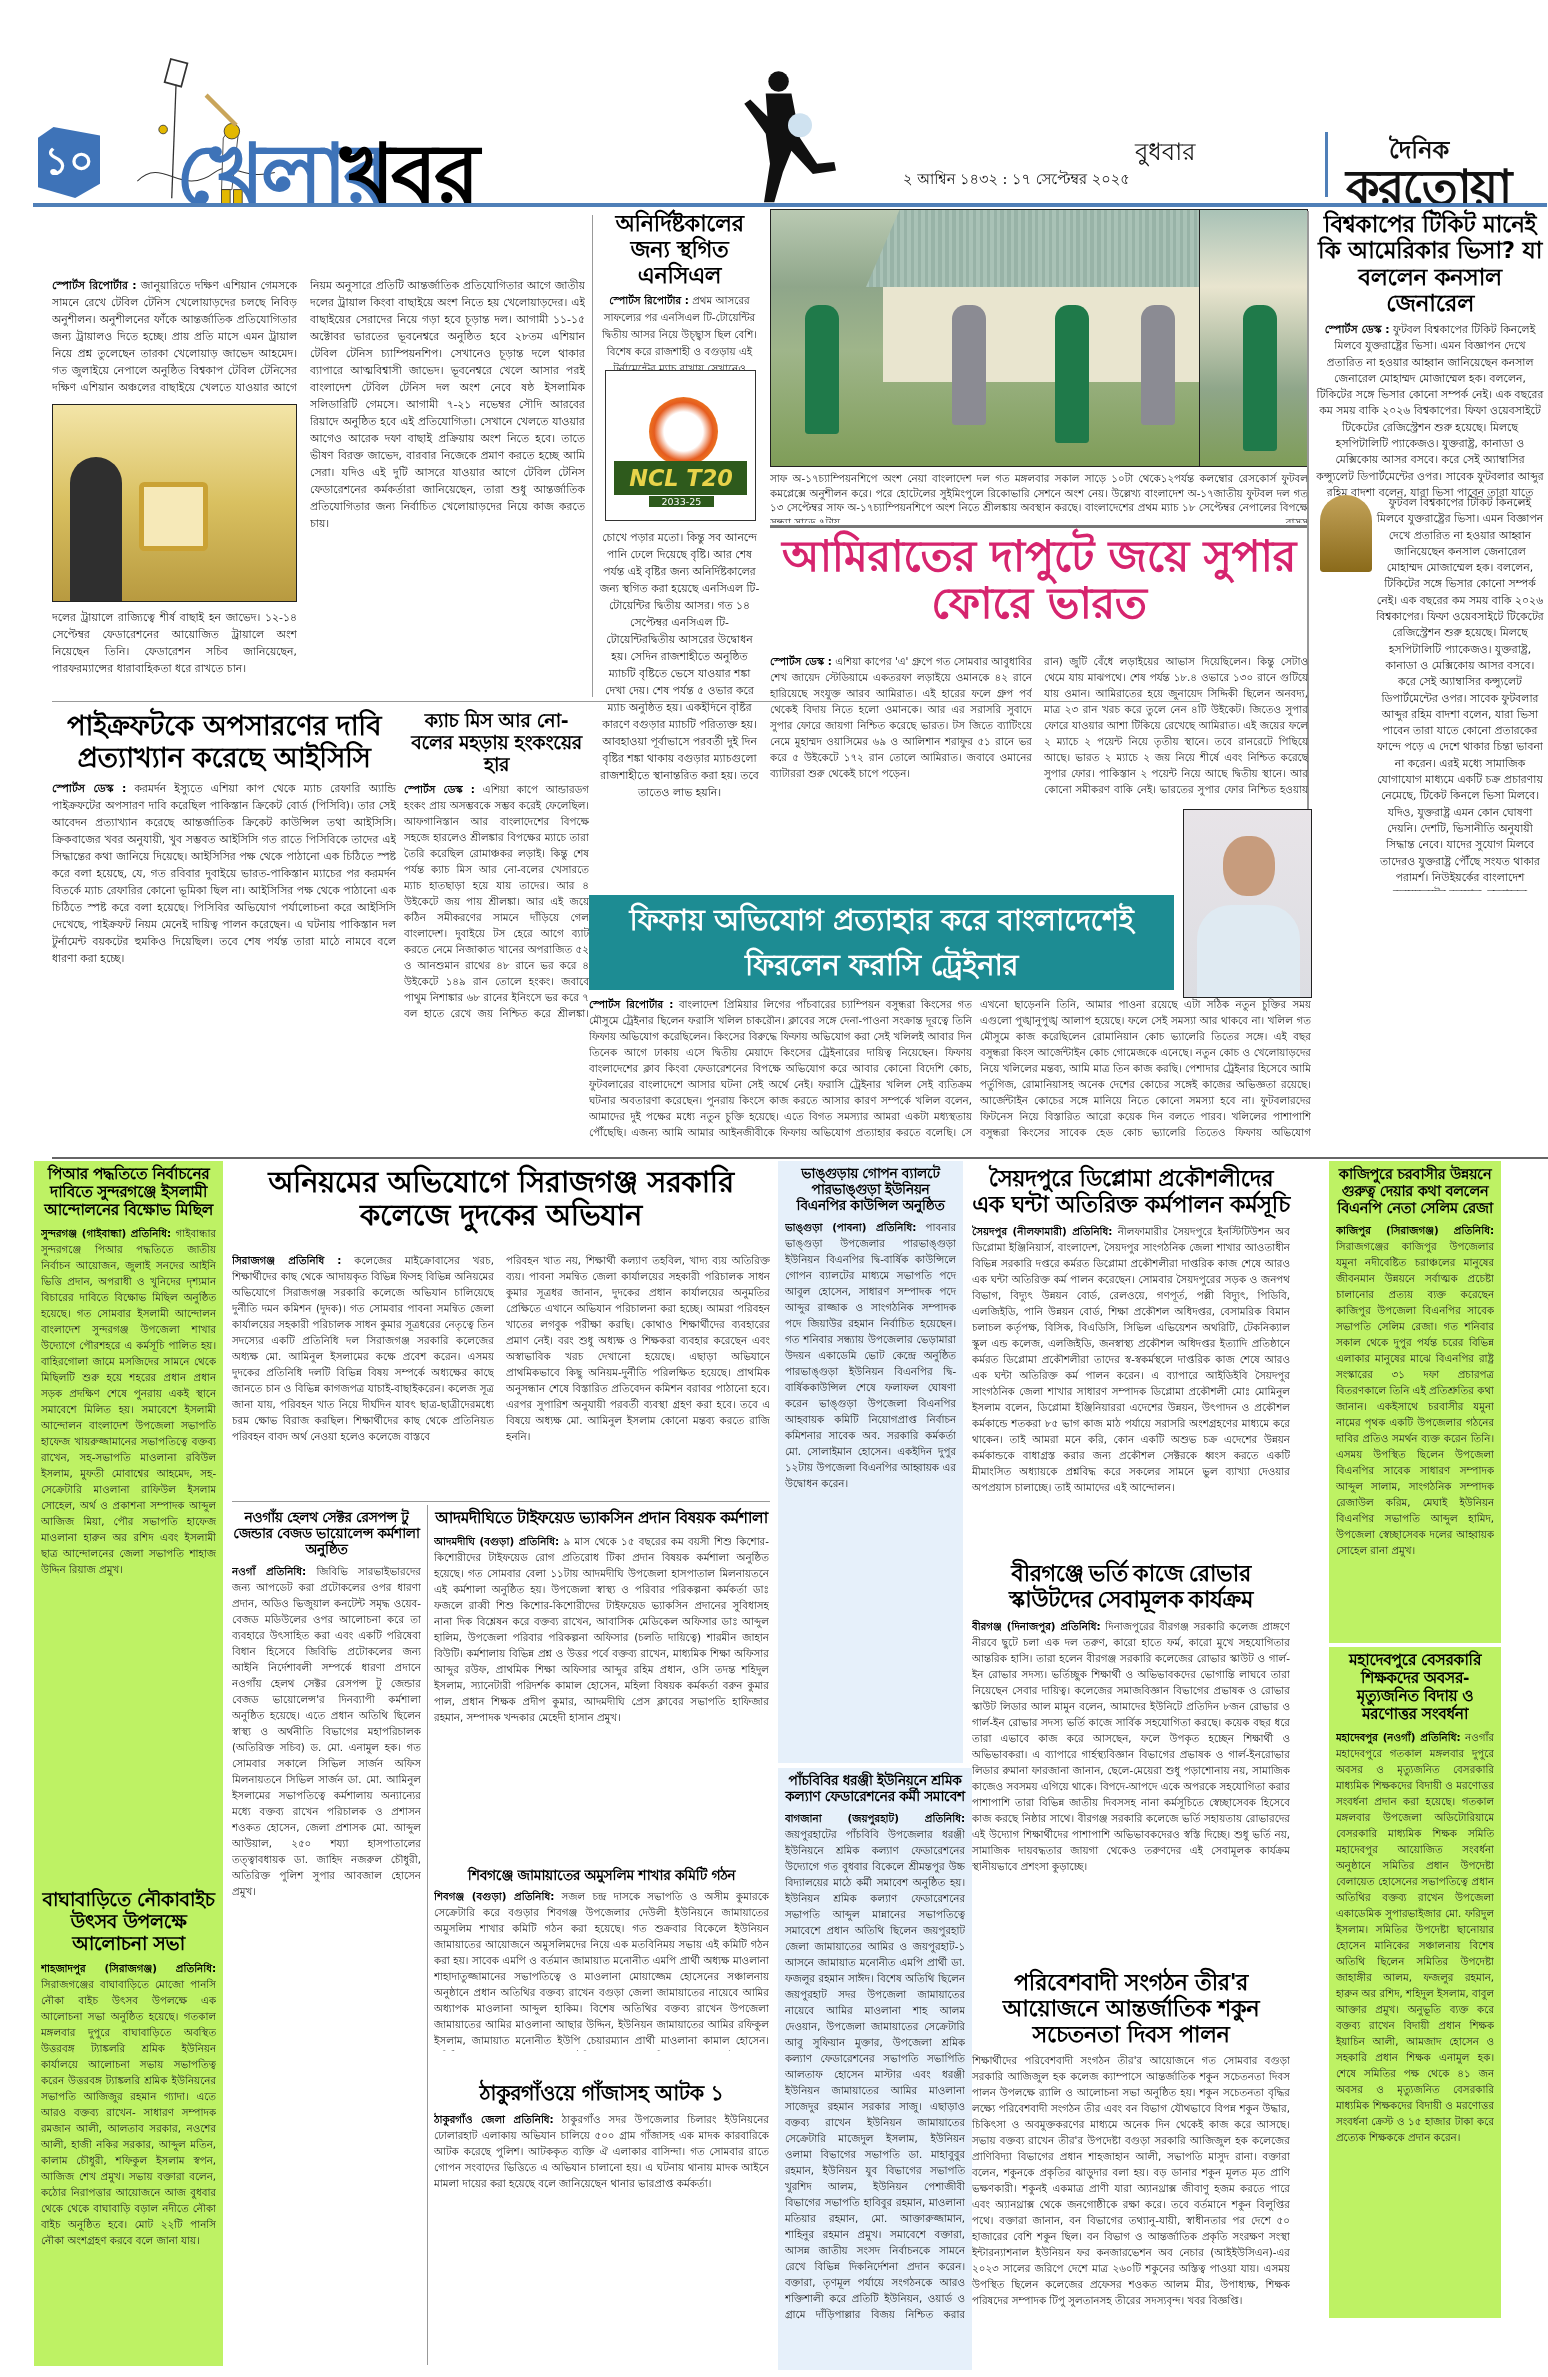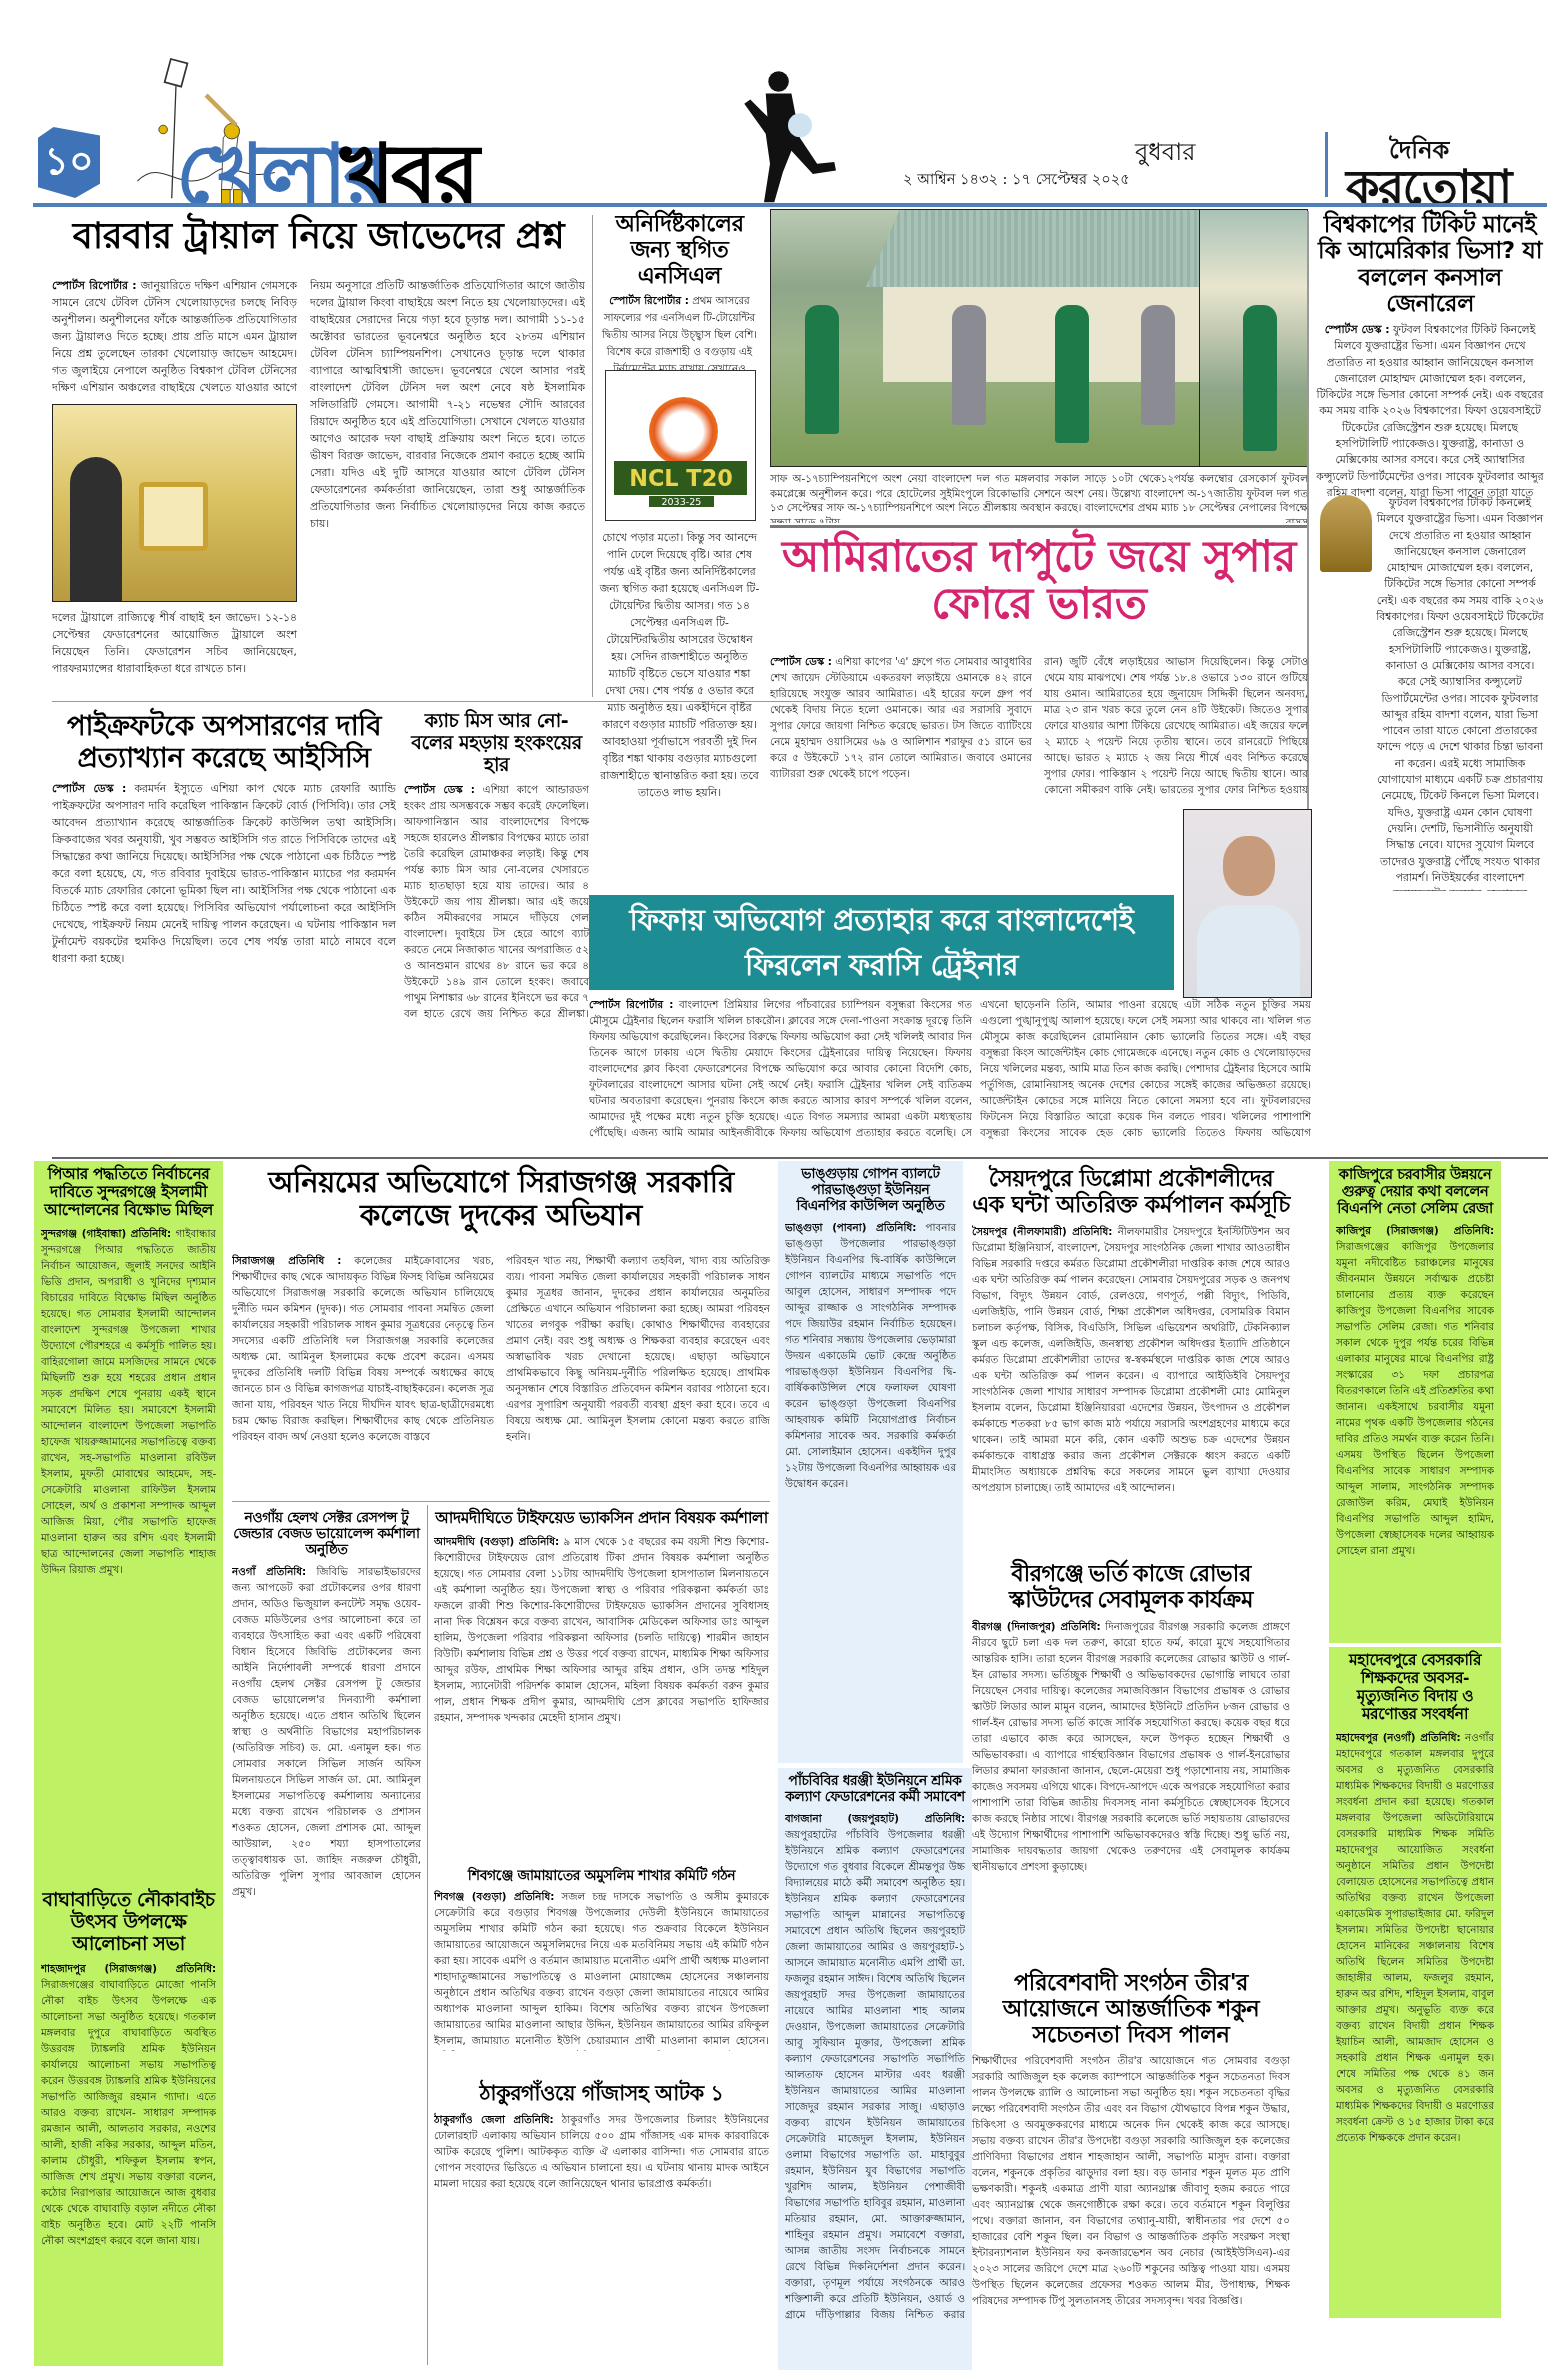--- a/index.html
+++ b/index.html
@@ -51,21 +51,20 @@
   </svg>
   <div class="day">বুধবার</div>
   <div class="date">২ আশ্বিন ১৪৩২ : ১৭ সেপ্টেম্বর ২০২৫</div>
   <div class="mast-sep"></div>
   <div class="brand-small">দৈনিক</div>
   <div class="brand-big">করতোয়া</div>
   <div class="mast-line"></div>
 </div>
 
 <article class="abs" style="left:52px;top:215px;width:533px;height:482px">
-  <h1 class="hl" style="font-size:36px;">বারবার ট্রায়াল নিয়ে জাভেদের প্রশ্ন</h1>
   <div class="body-text abs" style="left:0;top:62px;width:245px;height:120px">
     <b>স্পোর্টস রিপোর্টার :</b>
     <span>জানুয়ারিতে দক্ষিণ এশিয়ান গেমসকে সামনে রেখে টেবিল টেনিস খেলোয়াড়দের চলছে নিবিড় অনুশীলন। অনুশীলনের ফাঁকে আন্তর্জাতিক প্রতিযোগিতার জন্য ট্রায়ালও দিতে হচ্ছে। প্রায় প্রতি মাসে এমন ট্রায়াল নিয়ে প্রশ্ন তুলেছেন তারকা খেলোয়াড় জাভেদ আহমেদ। গত জুলাইয়ে নেপালে অনুষ্ঠিত বিশ্বকাপ টেবিল টেনিসের দক্ষিণ এশিয়ান অঞ্চলের বাছাইয়ে খেলতে যাওয়ার আগে জাতীয়</span>
   </div>
   <div class="photo abs" style="left:0;top:189px;width:245px;height:198px;background:linear-gradient(180deg,#f3e5a8,#d9c060 50%,#b89a40);">
     <div style="position:absolute;left:86px;top:77px;width:69px;height:69px;border:5.2px solid #caa234;border-radius:5.2px;background:#f6e9b8;"></div>
     <div style="position:absolute;left:17px;top:52px;width:52px;height:146px;background:#2f2f2f;border-radius:26px 26px 0 0;"></div>
   </div>
   <div class="body-text abs" style="left:0;top:394px;width:245px;height:86px">দলের ট্রায়ালে রাজ্যিত্বে শীর্ষ বাছাই হন জাভেদ। ১২-১৪ সেপ্টেম্বর ফেডারেশনের আয়োজিত ট্রায়ালে অংশ নিয়েছেন তিনি। ফেডারেশন সচিব জানিয়েছেন, পারফরম্যান্সের ধারাবাহিকতা ধরে রাখতে চান।</div>
   <div class="body-text abs" style="left:258px;top:62px;width:275px;height:418px">নিয়ম অনুসারে প্রতিটি আন্তর্জাতিক প্রতিযোগিতার আগে জাতীয় দলের ট্রায়াল কিংবা বাছাইয়ে অংশ নিতে হয় খেলোয়াড়দের। এই বাছাইয়ের সেরাদের নিয়ে গড়া হবে চূড়ান্ত দল। আগামী ১১-১৫ অক্টোবর ভারতের ভূবনেশ্বরে অনুষ্ঠিত হবে ২৮তম এশিয়ান টেবিল টেনিস চ্যাম্পিয়নশিপ। সেখানেও চূড়ান্ত দলে থাকার ব্যাপারে আত্মবিশ্বাসী জাভেদ। ভূবনেশ্বরে খেলে আসার পরই বাংলাদেশ টেবিল টেনিস দল অংশ নেবে ষষ্ঠ ইসলামিক সলিডারিটি গেমসে। আগামী ৭-২১ নভেম্বর সৌদি আরবের রিয়াদে অনুষ্ঠিত হবে এই প্রতিযোগিতা। সেখানে খেলতে যাওয়ার আগেও আরেক দফা বাছাই প্রক্রিয়ায় অংশ নিতে হবে। তাতে ভীষণ বিরক্ত জাভেদ, বারবার নিজেকে প্রমাণ করতে হচ্ছে আমি সেরা। যদিও এই দুটি আসরে যাওয়ার আগে টেবিল টেনিস ফেডারেশনের কর্মকর্তারা জানিয়েছেন, তারা শুধু আন্তর্জাতিক প্রতিযোগিতার জন্য নির্বাচিত খেলোয়াড়দের নিয়ে কাজ করতে চায়।</div>
@@ -74,21 +73,21 @@
 <div class="vrule" style="left:592px;top:215px;height:482px"></div>
 
 <article class="abs" style="left:598px;top:211px;width:163px;height:688px">
   <h2 class="hl" style="font-size:22.4px;">অনির্দিষ্টকালের জন্য স্থগিত এনসিএল</h2>
   <div class="body-text center-text" style="margin-top:3.4px;height:86px;font-size:10.3px">
     <b>স্পোর্টস রিপোর্টার :</b>
     <span>প্রথম আসরের সাফল্যের পর এনসিএল টি-টোয়েন্টির দ্বিতীয় আসর নিয়ে উচ্ছ্বাস ছিল বেশি। বিশেষ করে রাজশাহী ও বগুড়ায় এই টুর্নামেন্টের ম্যাচ রাখায় সেখানেও দর্শকদের আগ্রহ ছিল</span>
   </div>
   <div class="abs" style="left:6.9px;top:159px;width:151px;height:151px;border:0.9px solid #333;background:#fff;">
     <div style="position:absolute;left:43px;top:26px;width:69px;height:69px;border-radius:50%;background:radial-gradient(circle,#fff 40%,#e65c1e 60%,#f5a623);"></div>
-    <div style="position:absolute;left:8.6px;top:90px;width:133px;height:34px;background:#2e5a1c;color:#e8d34a;font-weight:900;font-size:22.4px;text-align:center;line-height:34px;">NCL T20</div>
+    <div style="position:absolute;left:8.6px;top:90px;width:133px;height:34px;background:#2e5a1c;color:#e8d34a;font-weight:900;font-size:22.4px;text-align:center;line-height:34px;font-style:italic;">NCL T20</div>
     <div style="position:absolute;left:43px;top:125px;width:65px;background:#2e5a1c;color:#fff;font-size:9.5px;text-align:center;">2033-25</div>
   </div>
   <div class="body-text center-text abs" style="left:0;top:318px;width:163px;height:370px;font-size:10.8px">চোখে পড়ার মতো। কিন্তু সব আনন্দে পানি ঢেলে দিয়েছে বৃষ্টি। আর শেষ পর্যন্ত এই বৃষ্টির জন্য অনির্দিষ্টকালের জন্য স্থগিত করা হয়েছে এনসিএল টি-টোয়েন্টির দ্বিতীয় আসর। গত ১৪ সেপ্টেম্বর এনসিএল টি-টোয়েন্টিরদ্বিতীয় আসরের উদ্বোধন হয়। সেদিন রাজশাহীতে অনুষ্ঠিত ম্যাচটি বৃষ্টিতে ভেসে যাওয়ার শঙ্কা দেখা দেয়। শেষ পর্যন্ত ৫ ওভার করে ম্যাচ অনুষ্ঠিত হয়। একইদিনে বৃষ্টির কারণে বগুড়ার ম্যাচটি পরিত্যক্ত হয়। আবহাওয়া পূর্বাভাসে পরবর্তী দুই দিন বৃষ্টির শঙ্কা থাকায় বগুড়ার ম্যাচগুলো রাজশাহীতে স্থানান্তরিত করা হয়। তবে তাতেও লাভ হয়নি।</div>
 </article>
 
 <div class="photo abs" style="left:770px;top:209px;width:430px;height:258px;background:linear-gradient(180deg,#b9c9b2 0%,#8fa68a 30%,#9fb58a 55%,#7f9d58 100%);">
   <div style="position:absolute;left:95px;top:0;width:335px;height:77px;background:repeating-linear-gradient(90deg,#a9c2b6 0 3.4px,#98b3a7 3.4px 6.9px);clip-path:polygon(10% 0,100% 0,100% 100%,0 100%);"></div>
   <div style="position:absolute;left:112px;top:77px;width:318px;height:95px;background:#e9e5cf;"></div>
   <div style="position:absolute;left:34px;top:95px;width:34px;height:129px;background:#1f7a4a;border-radius:13.8px 13.8px 3.4px 3.4px;"></div>
   <div style="position:absolute;left:181px;top:95px;width:34px;height:120px;background:#8b8b93;border-radius:13.8px 13.8px 3.4px 3.4px;"></div>

